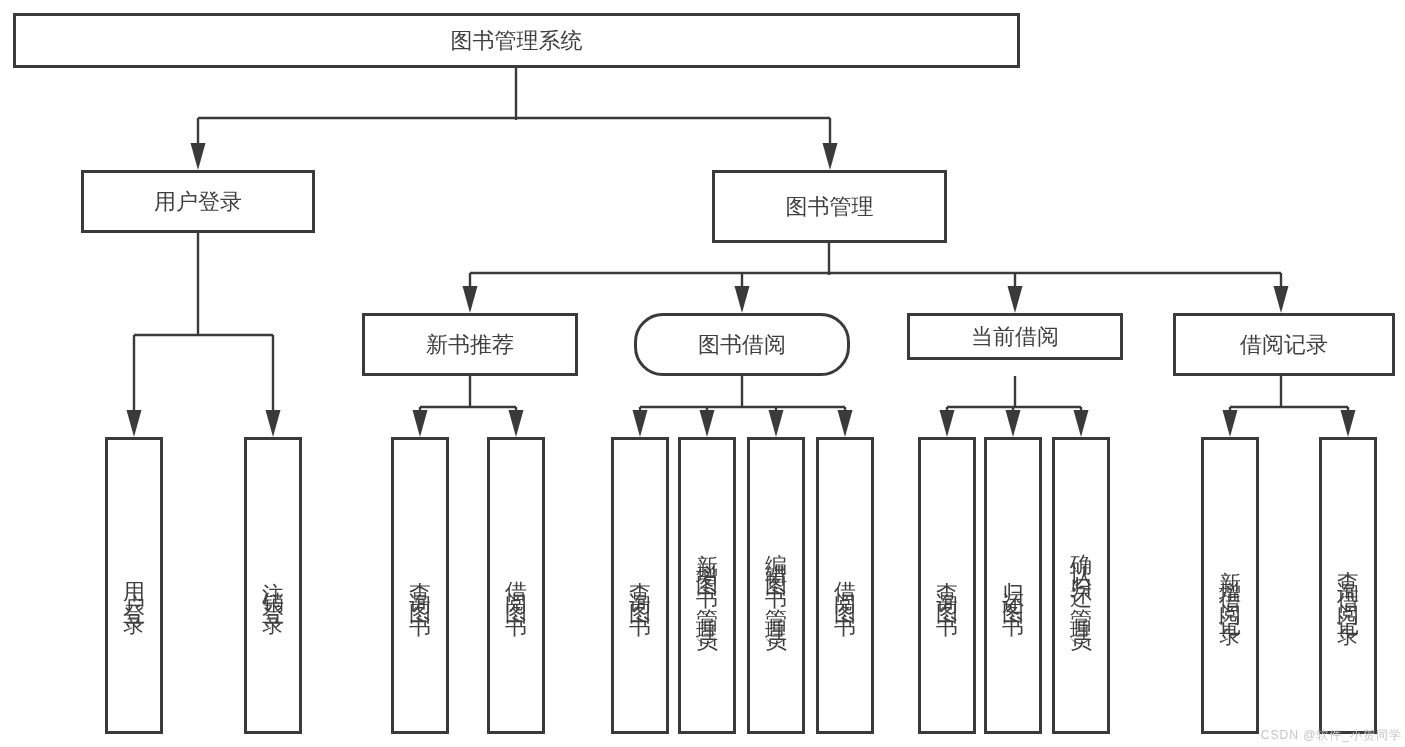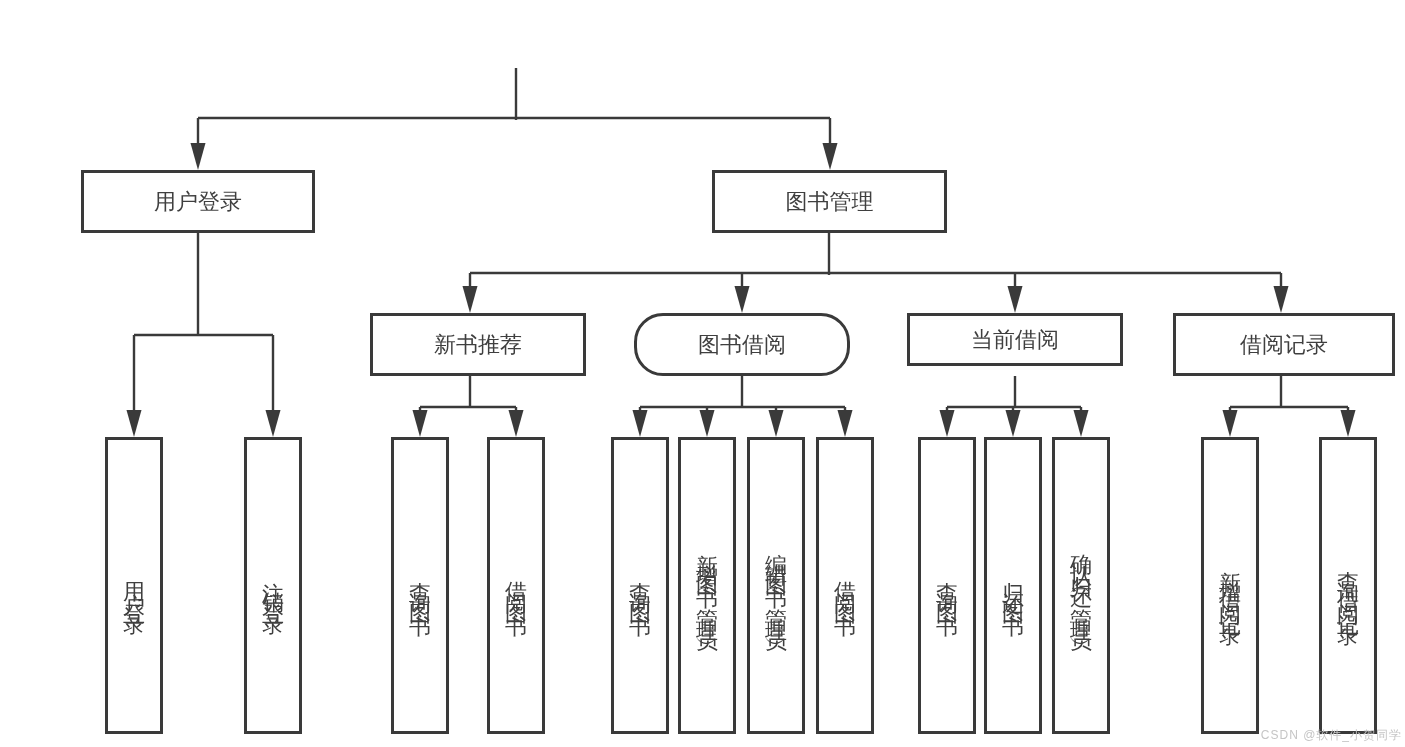--- a/index.html
+++ b/index.html
@@ -87,27 +87,28 @@
       <polygon points="768.5,410 783.5,410 776,437"></polygon>
       <polygon points="837.5,410 852.5,410 845,437"></polygon>
       <polygon points="939.5,410 954.5,410 947,437"></polygon>
       <polygon points="1005.5,410 1020.5,410 1013,437"></polygon>
       <polygon points="1073.5,410 1088.5,410 1081,437"></polygon>
       <polygon points="1222.5,410 1237.5,410 1230,437"></polygon>
       <polygon points="1340.5,410 1355.5,410 1348,437"></polygon>
     </g>
   </svg>
 
+  <div class="node" style="left:13px; top:13px; width:1007px; height:55px;">图书管理系统</div>
 
   <div class="node" style="left:81px; top:170px; width:234px; height:63px;">用户登录</div>
-  <div class="node" style="left:712px; top:170px; width:235px; height:63px;">图书管理</div>
+  <div class="node" style="left:712px; top:170px; width:235px; height:73px;">图书管理</div>
 
-  <div class="node" style="left:362px; top:313px; width:216px; height:63px;margin-left:8px;">新书推荐</div>
+  <div class="node" style="left:362px; top:313px; width:216px; height:63px;">新书推荐</div>
   <div class="node" style="left:634px; top:313px; width:216px; height:63px;border-radius:29px;">图书借阅</div>
-  <div class="node" style="left:907px; top:313px; width:216px; height:53px;">当前借阅</div>
+  <div class="node" style="left:907px; top:313px; width:216px; height:47px;">当前借阅</div>
   <div class="node" style="left:1173px; top:313px; width:222px; height:63px;">借阅记录</div>
 
   <div class="node vnode" style="left:105px; top:437px; width:58px; height:297px;">用户登录</div>
   <div class="node vnode" style="left:244px; top:437px; width:58px; height:297px;">注销登录</div>
 
   <div class="node vnode" style="left:391px; top:437px; width:58px; height:297px;">查询图书</div>
   <div class="node vnode" style="left:487px; top:437px; width:58px; height:297px;">借阅图书</div>
 
   <div class="node vnode" style="left:611px; top:437px; width:58px; height:297px;">查询图书</div>
   <div class="node vnode" style="left:678px; top:437px; width:58px; height:297px;">新增图书（管理员）</div>

